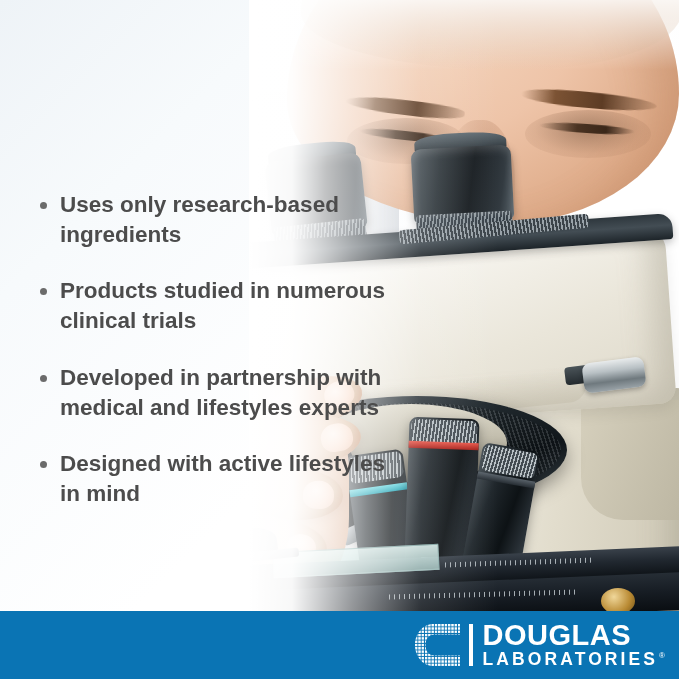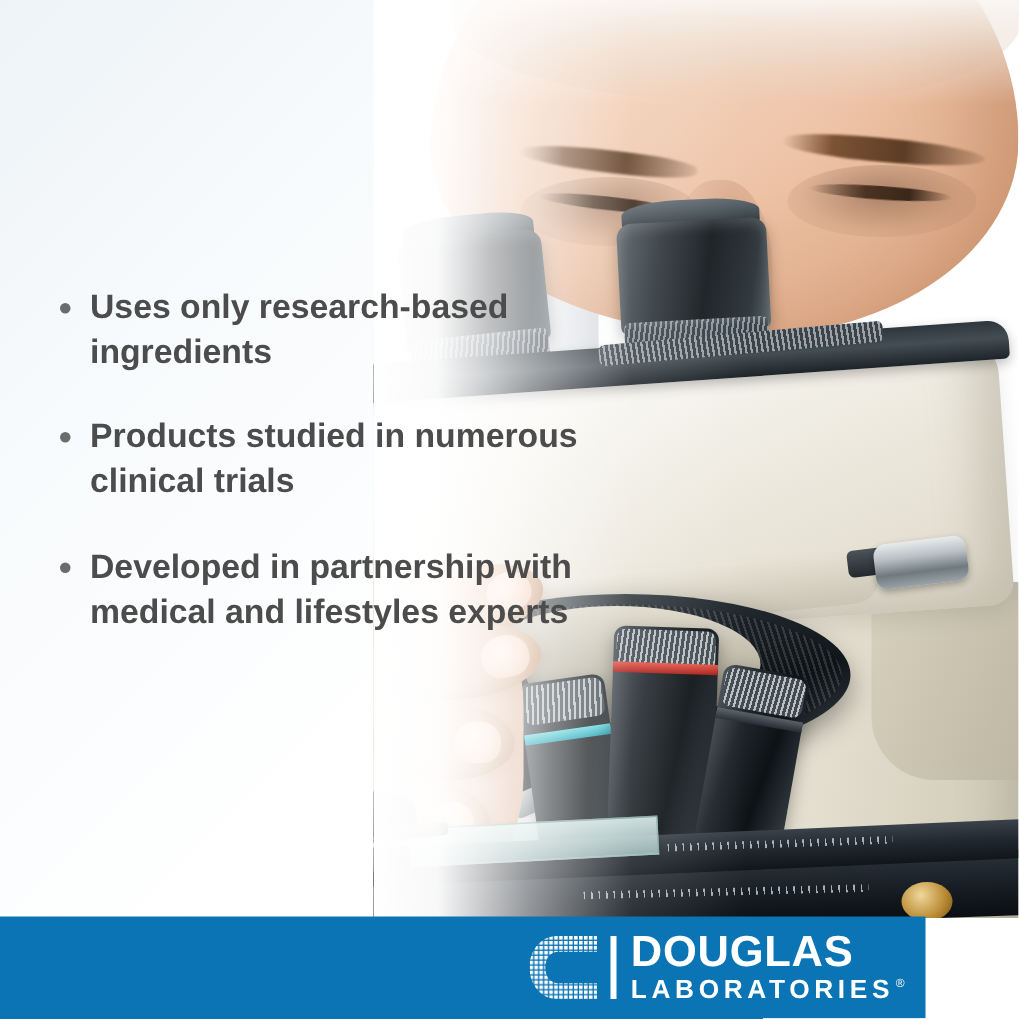--- a/index.html
+++ b/index.html
@@ -372,21 +372,21 @@
     left: 6px; top: 12px;
     width: 7px; height: 7px;
     border-radius: 50%;
     background: #6b6b6b;
   }
 
   
   #footer {
     position: absolute;
     left: 0; bottom: 0;
-    width: 617px; height: 68px;
+    width: 679px; height: 68px;
     background: #0a74b4;
     z-index: 70;
   }
   #logo {
     position: absolute;
     right: 14px; top: 8px;
     height: 52px;
     display: flex;
     align-items: center;
     gap: 10px;
@@ -523,20 +523,21 @@
 
     <div id="photo-fade"></div>
     <div id="photo-topfade"></div>
   </div>
 
 
   <ul id="bullets">
     <li><span>Uses only research-based ingredients</span></li>
     <li><span>Products studied in numerous clinical trials</span></li>
     <li><span>Developed in partnership with medical and lifestyles experts</span></li>
+    <li><span>Designed with active lifestyles in mind</span></li>
   </ul>
 
   <div id="footer">
     <div id="logo">
 
       <div id="logo-mark">
         <svg width="46" height="42" viewBox="0 0 46 42" aria-hidden="true">
           <defs>
             <mask id="gridmask">
               <rect x="0" y="0" width="46" height="42" fill="black"></rect>

